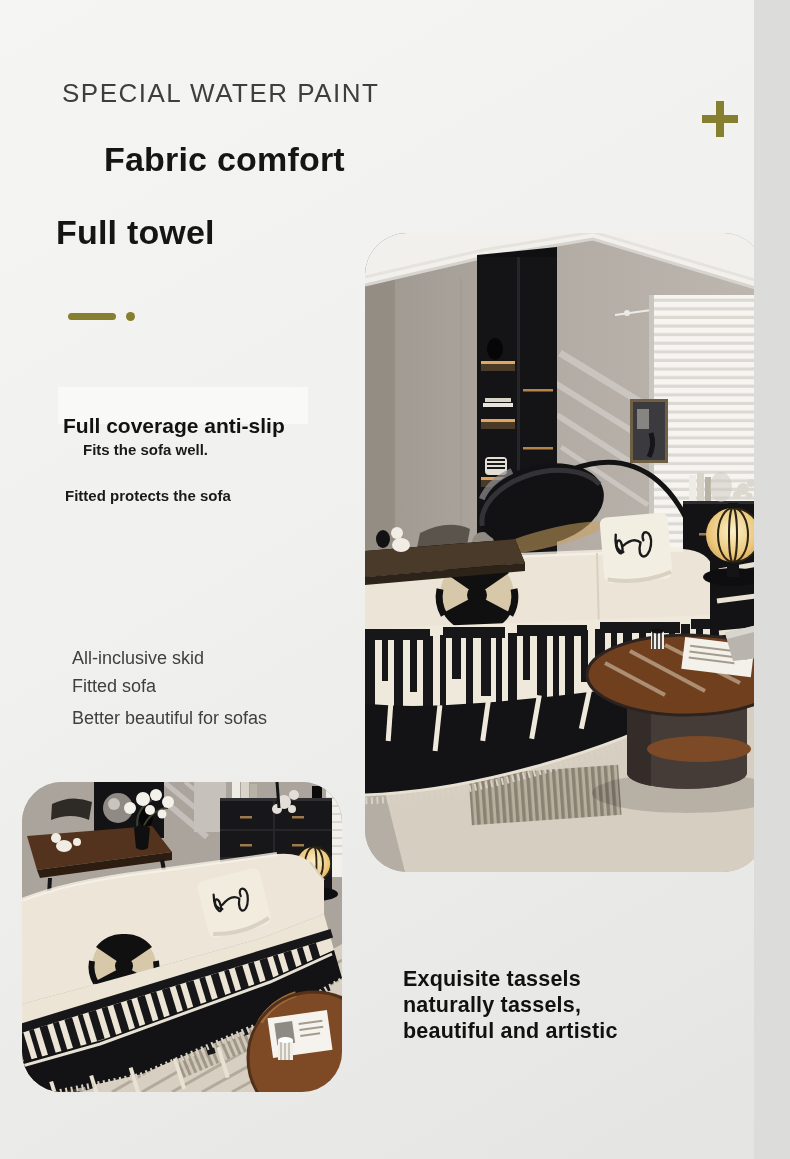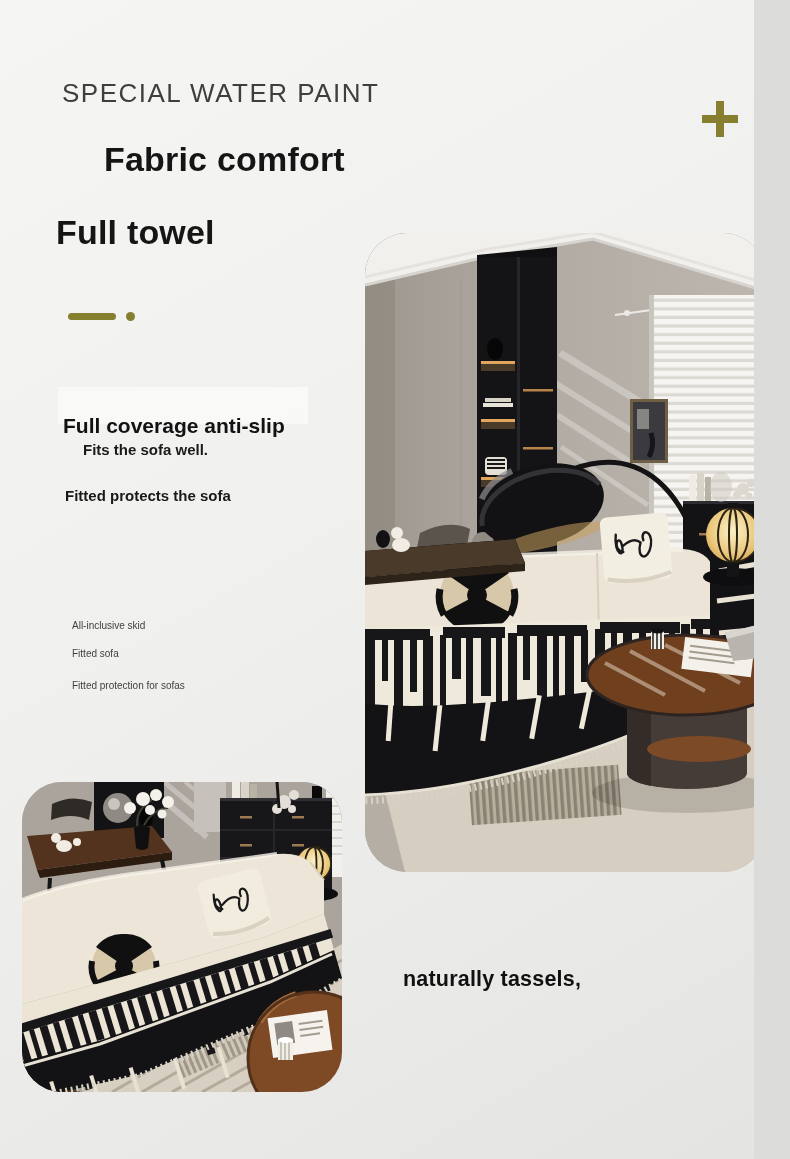--- a/index.html
+++ b/index.html
@@ -14,21 +14,21 @@
   .title-line2{left:56px;top:213px;font-size:34px;font-weight:700;color:#151515;letter-spacing:.2px;}
   .divider-bar{left:68px;top:313px;width:48px;height:7px;border-radius:4px;background:var(--accent,#867f30);}
   .divider-dot{left:126px;top:312px;width:9px;height:9px;border-radius:50%;background:var(--accent,#867f30);}
   .plus-wrap{left:702px;top:101px;width:36px;height:36px;}
   .plus-h{position:absolute;left:0;top:14px;width:36px;height:8px;background:var(--accent,#867f30);}
   .plus-v{position:absolute;left:14px;top:0;width:8px;height:36px;background:var(--accent,#867f30);}
   .feat-hl-bg{left:58px;top:387px;width:250px;height:37px;background:rgba(255,255,255,.55);}
   .feat-headline{left:63px;top:414px;font-size:21px;font-weight:700;color:#121212;}
   .feat-sub1{left:63px;top:441px;font-size:15px;font-weight:700;color:#1a1a1a;margin-left:20px;}
   .feat-sub2{left:65px;top:487px;font-size:15px;font-weight:700;color:#1a1a1a;}
-  .list-item{left:72px;font-size:10px;font-weight:400;color:#3f3f3f;}
+  .list-item{left:72px;font-size:18px;font-weight:400;color:#3f3f3f;margin-top:28px;}
   .li-0{top:620px;} .li-1{top:648px;} .li-2{top:680px;}
   .photo-main{left:365px;top:233px;width:400px;height:639px;border-radius:42px;overflow:hidden;background:#b0a9a1;}
   .photo-small{left:22px;top:782px;width:320px;height:310px;border-radius:40px;overflow:hidden;background:#aba49c;}
   .caption{left:403px;top:966px;font-size:21.5px;font-weight:700;color:#111;line-height:26px;letter-spacing:.2px;}
   .caption span{display:block;}
   figure{margin:0;}
   svg{display:block;}
 </style>
 </head>
 <body>
@@ -46,21 +46,21 @@
     <div class="plus-h"></div>
     <div class="plus-v"></div>
   </div>
 
   <div class="abs feat-hl-bg"></div>
   <div class="abs feat-headline">Full coverage anti-slip</div>
   <div class="abs feat-sub1">Fits the sofa well.</div>
   <div class="abs feat-sub2">Fitted protects the sofa</div>
   <div class="abs list-item li-0">All-inclusive skid</div>
   <div class="abs list-item li-1">Fitted sofa</div>
-  <div class="abs list-item li-2">Fitted protection for sofas</div>
+  <div class="abs list-item li-2">Better beautiful for sofas</div>
 
   <figure class="abs photo-main">
     <svg width="400" height="639" viewBox="0 0 400 639">
       <defs>
         <linearGradient id="wallg" x1="0" y1="0" x2="1" y2="0">
           <stop offset="0" stop-color="#9e978f"></stop>
             <stop offset="0.45" stop-color="#b2aba3"></stop>
             <stop offset="1" stop-color="#bdb7b0"></stop>
         </linearGradient>
         <pattern id="blinds" width="12" height="8.6" patternUnits="userSpaceOnUse">
@@ -553,16 +553,18 @@
               <line x1="263" y1="258" x2="263" y2="278"></line>
               <line x1="267" y1="258" x2="267" y2="278"></line>
             </g>
           <ellipse cx="263.5" cy="258" rx="7.5" ry="3" fill="#ffffff"></ellipse>
         </g>
       </g>
     </svg>
   </figure>
 
   <div class="abs caption">
+    <span>Exquisite tassels</span>
     <span>naturally tassels,</span>
+    <span>beautiful and artistic</span>
   </div>
 
 </div>
 
 </body></html>

